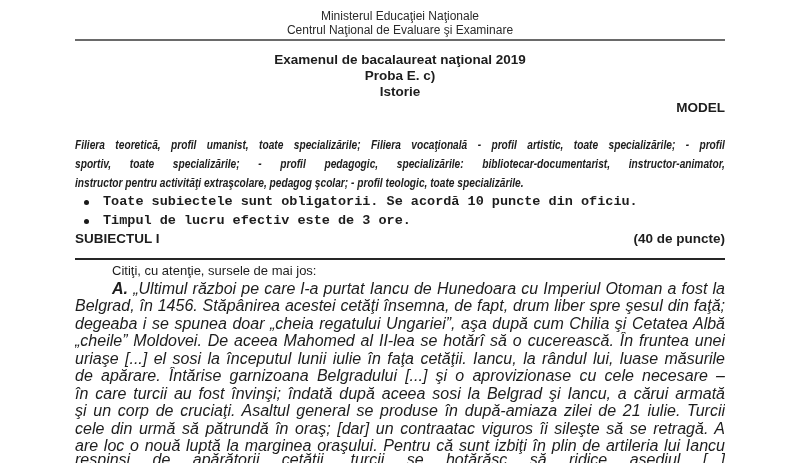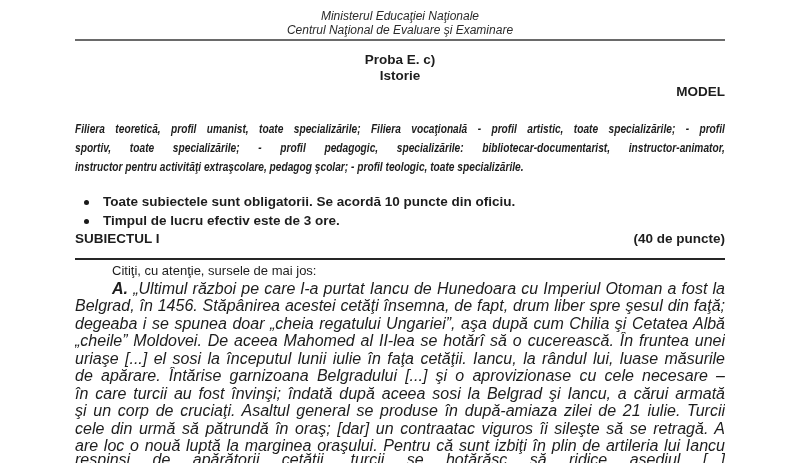--- a/index.html
+++ b/index.html
@@ -11,21 +11,20 @@
     overflow:hidden;
     background:#ffffff;
     font-family:"Liberation Sans", sans-serif;
     color:#1d1d1d;
     -webkit-font-smoothing:antialiased;
   }
   .org{
     text-align:center;
     font-size:12px;line-height:14px;
     color:#2a2a2a;
-    font-style:italic;
   }
   .divider{
     margin-top:2px;
     border-top:2px solid #6a6a6a;
     height:0;
     margin-bottom:11px;
   }
   .title-line{
     text-align:center;
     font-weight:bold;
@@ -44,21 +43,21 @@
     font-style:italic;font-weight:bold;
     font-size:13px;line-height:19px;
   }
   .filiera .fline{
     text-align:justify;text-align-last:justify;
     max-height:19px;overflow:hidden;
   }
   .filiera .fline:last-child{
     text-align:left;text-align-last:left;
   }
-  .rules{margin-top:17px;}
+  .rules{margin-top:1px;font-family:Liberation Mono, monospace;}
   .rule-item{
     position:relative;
     padding-left:28px;
     font-weight:bold;
     font-size:13.5px;line-height:18.5px;
   }
   .rule-item::before{
     content:"";
     position:absolute;left:9px;top:7px;
     width:5px;height:5px;border-radius:50%;
@@ -91,20 +90,21 @@
 <div class="page">
 
   <div>
     <div class="org">Ministerul Educaţiei Naţionale</div>
     <div class="org">Centrul Naţional de Evaluare şi Examinare</div>
   </div>
 
   <div class="divider"></div>
 
   <div>
+    <div class="title-line">Examenul de bacalaureat naţional 2019</div>
     <div class="title-line">Proba E. c)</div>
     <div class="title-line">Istorie</div>
   </div>
 
   <div class="model">MODEL</div>
 
   <div class="filiera">
 
       <div class="fline">Filiera teoretică, profil umanist, toate specializările; Filiera vocaţională - profil artistic, toate specializările; - profil</div>
 

